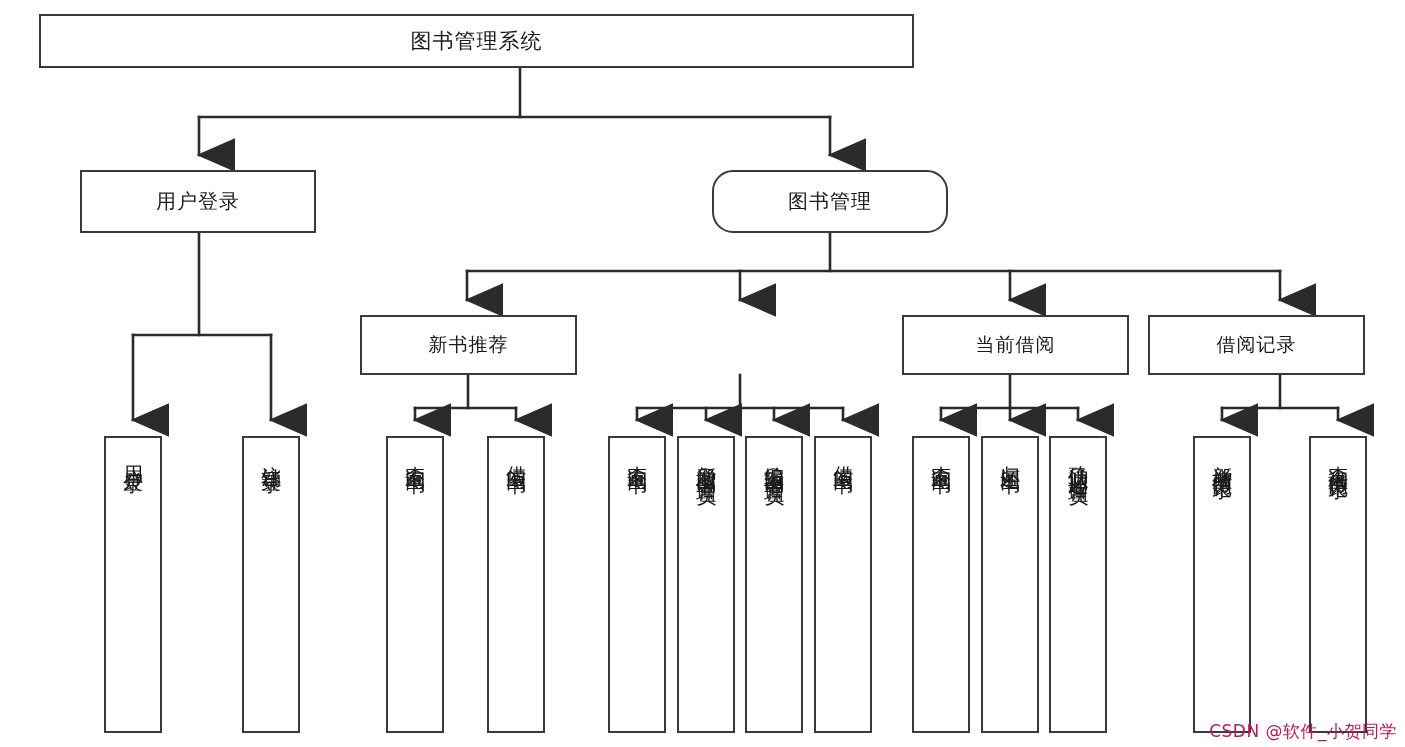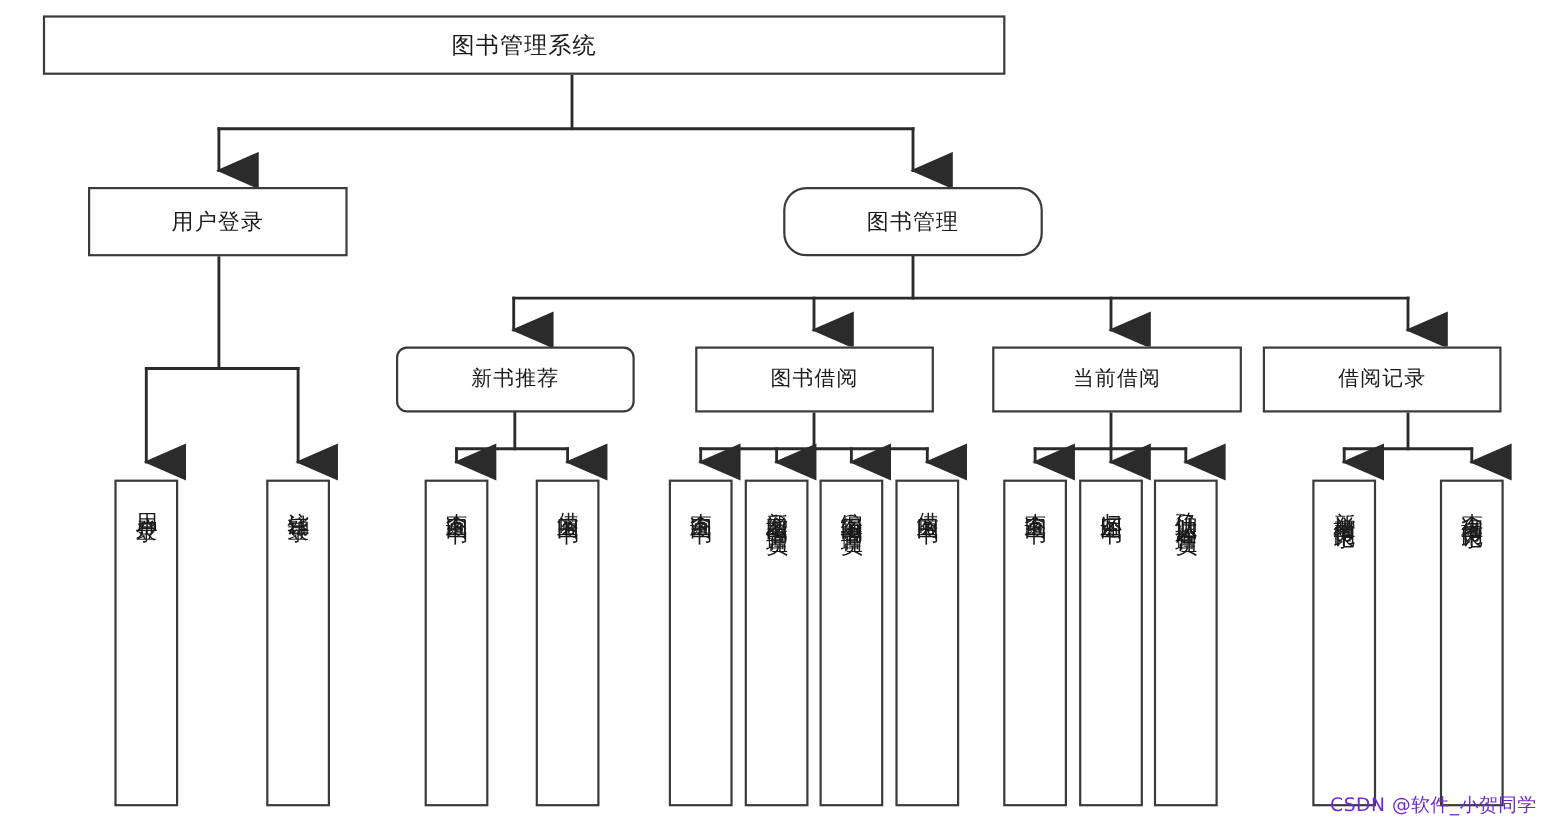--- a/index.html
+++ b/index.html
@@ -59,21 +59,21 @@
     letter-spacing: 3px;
     white-space: normal;
     max-height: 100%;
   }
 
   .watermark {
     position: absolute;
     right: 8px;
     bottom: 4px;
     font-size: 17px;
-    color: #6d28d9;
+    color: #be185d;
     letter-spacing: 0.5px;
     z-index: 6;
     user-select: none;
     white-space: nowrap;
     font-family: "DejaVu Sans", "Liberation Sans", sans-serif;
   }
 </style>
 </head>
 <body>
 
@@ -140,25 +140,22 @@
     <span class="node-label">图书管理系统</span>
   </div>
 
   <div class="node level-1" style="left:80px; top:170px; width:236px; height:63px;">
     <span class="node-label">用户登录</span>
   </div>
   <div class="node level-1" style="left:712px; top:170px; width:236px; height:63px;border-radius:21px;">
     <span class="node-label">图书管理</span>
   </div>
 
-  <div class="node level-2" style="left:360px; top:315px; width:217px; height:60px;border-radius:10px;">
+  <div class="node level-2" style="left:360px; top:315px; width:217px; height:60px;">
     <span class="node-label">新书推荐</span>
-  </div>
-  <div class="node level-2" style="left:632px; top:315px; width:217px; height:60px;">
-    <span class="node-label">图书借阅</span>
   </div>
   <div class="node level-2" style="left:902px; top:315px; width:227px; height:60px;">
     <span class="node-label">当前借阅</span>
   </div>
   <div class="node level-2" style="left:1148px; top:315px; width:217px; height:60px;">
     <span class="node-label">借阅记录</span>
   </div>
 
   <div class="node vertical" style="left:104px; top:436px; width:58px; height:297px;">
     <span class="node-label">用户登录</span>

